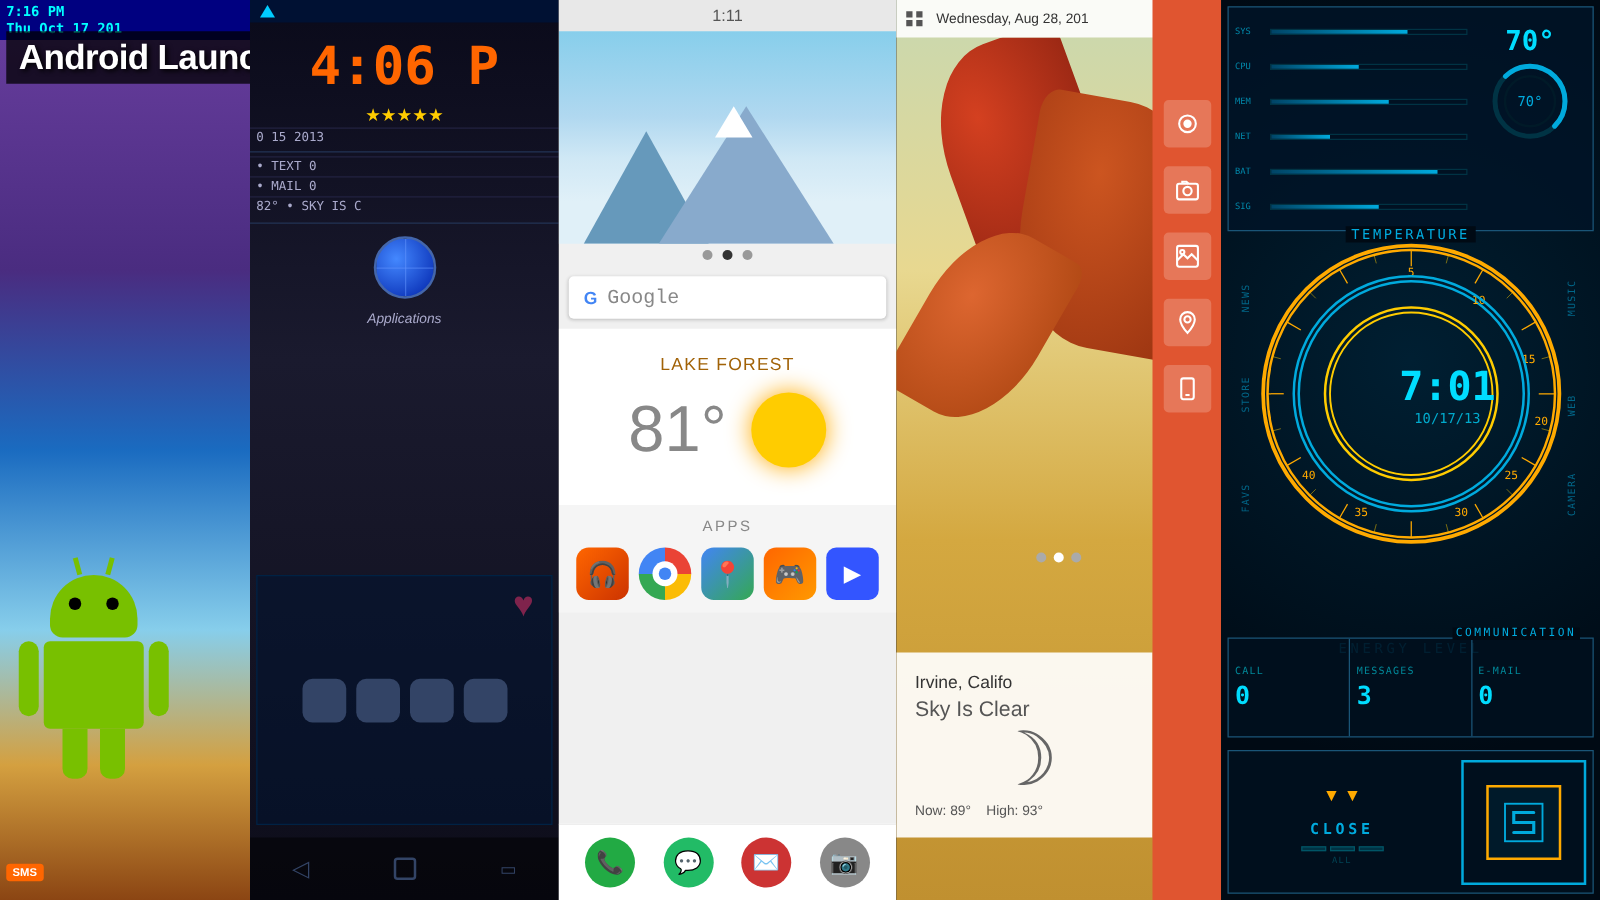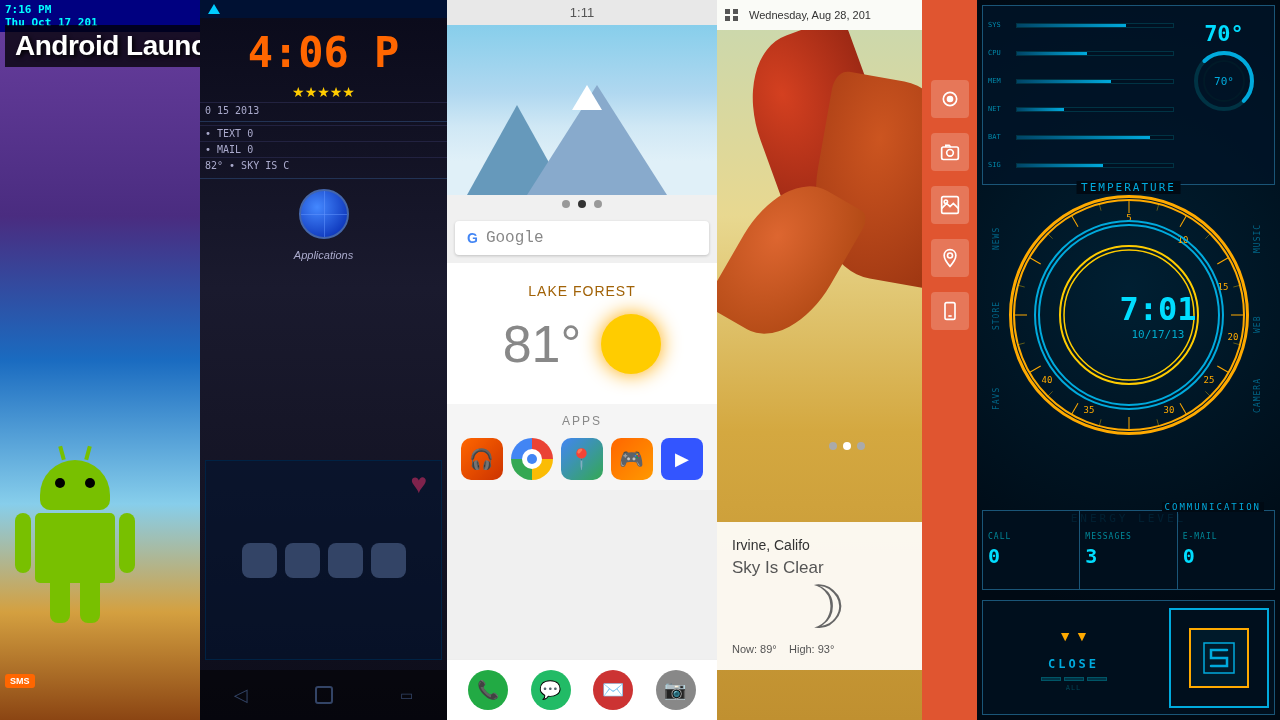--- a/index.html
+++ b/index.html
@@ -904,21 +904,21 @@
         </div>
         <div class="robot-torso">
           <div class="robot-arm left"></div>
           <div class="robot-arm right"></div>
           <div class="robot-leg left"></div>
           <div class="robot-leg right"></div>
         </div>
       </div>
     </div>
 
-    <div style="position:absolute;bottom:32px;left:5px;">
+    <div style="position:absolute;bottom:14px;left:5px;">
       <span class="sms-badge">SMS</span>
     </div>
   </div>
 
   <div class="panel-2">
 
     <div style="background:#001133;padding:4px 8px;display:flex;align-items:center;gap:5px;">
       <div style="width:0;height:0;border-left:6px solid transparent;border-right:6px solid transparent;border-bottom:10px solid #00ccff;"></div>
     </div>
 

